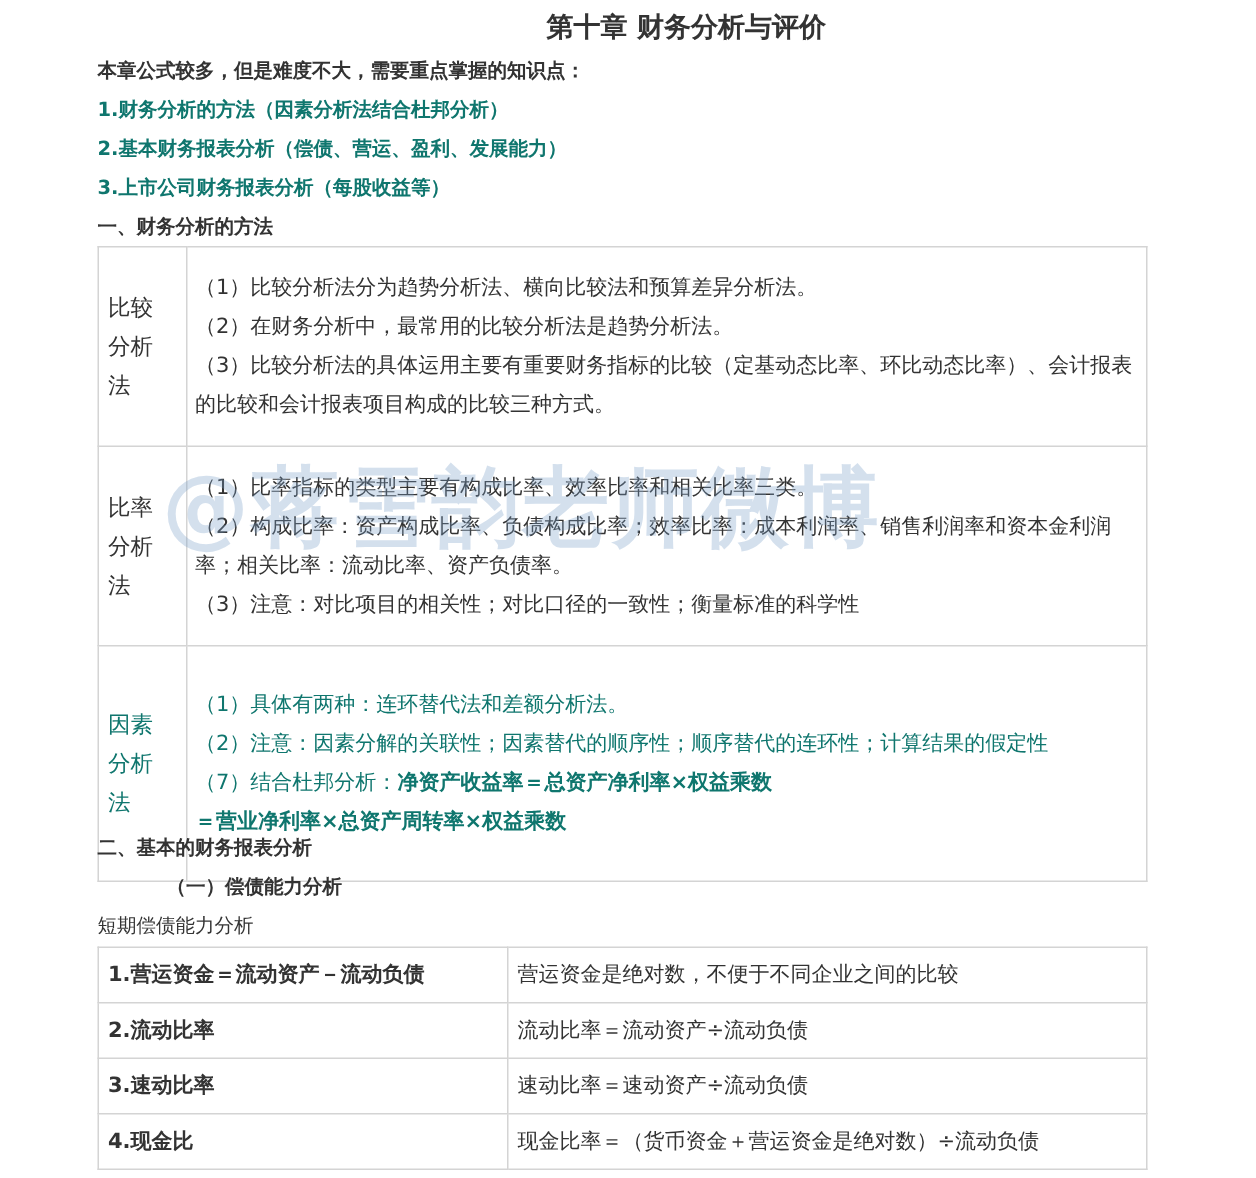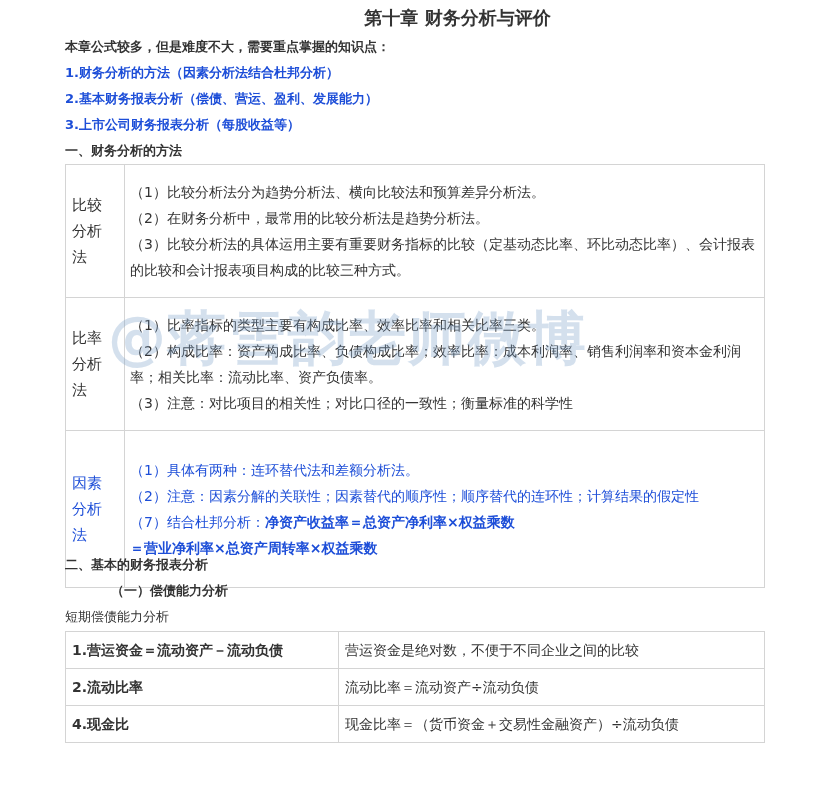--- a/index.html
+++ b/index.html
@@ -9,21 +9,21 @@
       color: #333333;
     }
     .page { position: absolute; left: 65px; top: 0; width: 700px; }
     .title {
       position: absolute; left: 0; width: 700px; top: 6px;
       text-align: center; font-size: 18px; font-weight: bold; color: #333;
       padding-left: 85px; box-sizing: border-box;
     }
     .line { position: absolute; left: 0; font-size: 13px; white-space: nowrap; }
     .bold { font-weight: bold; }
-    .red { color: #1d4ed8; }
+    .red { color: #0f766e; }
     table { border-collapse: collapse; position: absolute; left: 0; }
     td { border: 1px solid #d4d4d4; vertical-align: middle; font-size: 14px; line-height: 26px; padding: 0 5px; }
     .t1 { top: 164px; width: 700px; }
     .t1 td.label { width: 46px; font-size: 15px; line-height: 26px; padding: 0 6px; }
     .t1 td.content { padding: 8px 4px 8px 5px; }
     .t1 tr.r1 td { height: 116px; }
     .t1 tr.r2 td { height: 116px; }
     .t1 tr.r3 td { height: 140px; }
     .t2 { top: 631px; width: 700px; }
     .t2 td { height: 36px; font-size: 14px; padding: 0 6px; }
@@ -96,20 +96,24 @@
     <tbody>
         <tr>
       <td class="c1">1.营运资金＝流动资产－流动负债</td>
       <td>营运资金是绝对数，不便于不同企业之间的比较</td>
     </tr>
     <tr>
       <td class="c1">2.流动比率</td>
       <td>流动比率＝流动资产÷流动负债</td>
     </tr>
     <tr>
+      <td class="c1">3.速动比率</td>
+      <td>速动比率＝速动资产÷流动负债</td>
+    </tr>
+    <tr>
       <td class="c1">4.现金比</td>
-      <td>现金比率＝（货币资金＋交易性金融资产）÷流动负债</td>
+      <td>现金比率＝（货币资金＋营运资金是绝对数）÷流动负债</td>
     </tr>
   </tbody>
     </table>
 </div>
 
 <div class="watermark">@蒋雪韵老师微博</div>
 
 </body></html>

